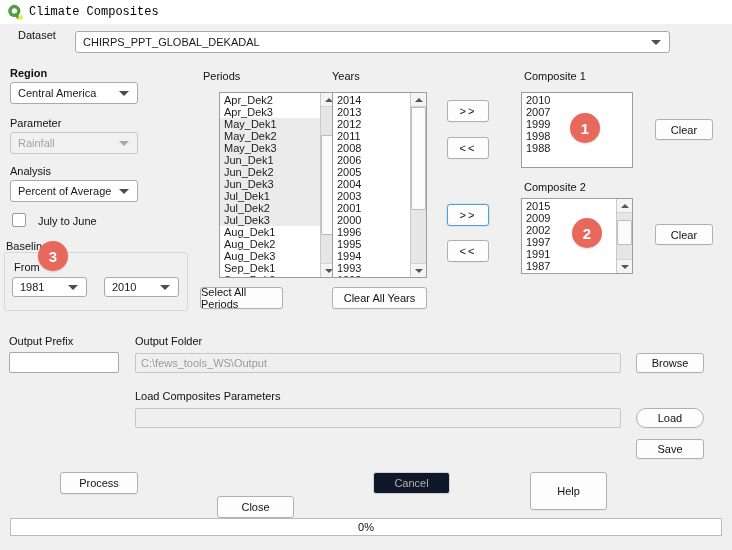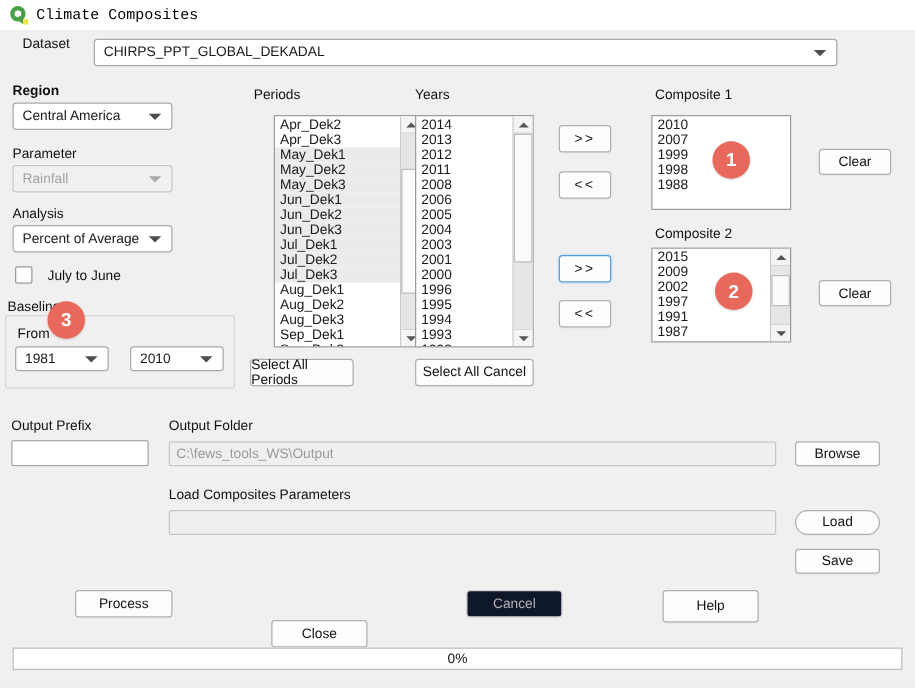--- a/index.html
+++ b/index.html
@@ -170,21 +170,21 @@
           <i class="tri-up-s"></i>
         </div>
       <div class="sb-track">
         <div class="sb-thumb" style="top:0%; height:66%;"></div>
       </div>
       <div class="sb-btn down">
           <i class="tri-dn-s"></i>
         </div>
     </div>
   </div>
-  <div class="btn" style="left:332px; top:287px; width:95px; height:22px;">Select All Cancel</div>
+  <div class="btn" style="left:332px; top:287px; width:95px; height:22px;">Clear All Years</div>
 
   <div class="btn" style="left:447px; top:100px; width:42px; height:22px; letter-spacing:2px;">&gt;&gt;</div>
   <div class="btn" style="left:447px; top:137px; width:42px; height:22px; letter-spacing:2px;">&lt;&lt;</div>
 
   <div class="lbl" style="left:524px; top:70px;">Composite 1</div>
   <div class="listbox" style="left:521px; top:92px; width:112px; height:76px;">
     <div class="list-items">
         <div class="list-item">2010</div>
         <div class="list-item">2007</div>
         <div class="list-item">1999</div>
@@ -231,19 +231,19 @@
   <div class="btn" style="left:636px; top:353px; width:68px; height:20px;">Browse</div>
 
   <div class="lbl" style="left:135px; top:390px;">Load Composites Parameters</div>
   <input class="txt readonly" style="left: 135px; top: 408px; width: 486px; height: 20px;" readonly="" value="">
   <div class="btn" style="left:636px; top:408px; width:68px; height:20px;border-radius:10px;">Load</div>
   <div class="btn" style="left:636px; top:439px; width:68px; height:20px;">Save</div>
 
   <div class="btn" style="left:60px; top:472px; width:78px; height:22px;">Process</div>
   <div class="btn" style="left:217px; top:472px; width:77px; height:22px;margin-top:24px;">Close</div>
   <div class="btn disabled" style="left:373px; top:472px; width:77px; height:22px;">Cancel</div>
-  <div class="btn" style="left:530px; top:472px; width:77px; height:26px;">Help</div>
+  <div class="btn" style="left:530px; top:472px; width:77px; height:38px;">Help</div>
 
   <div class="progress">
     <span>0%</span>
   </div>
 
 </div>
 
 </body></html>

